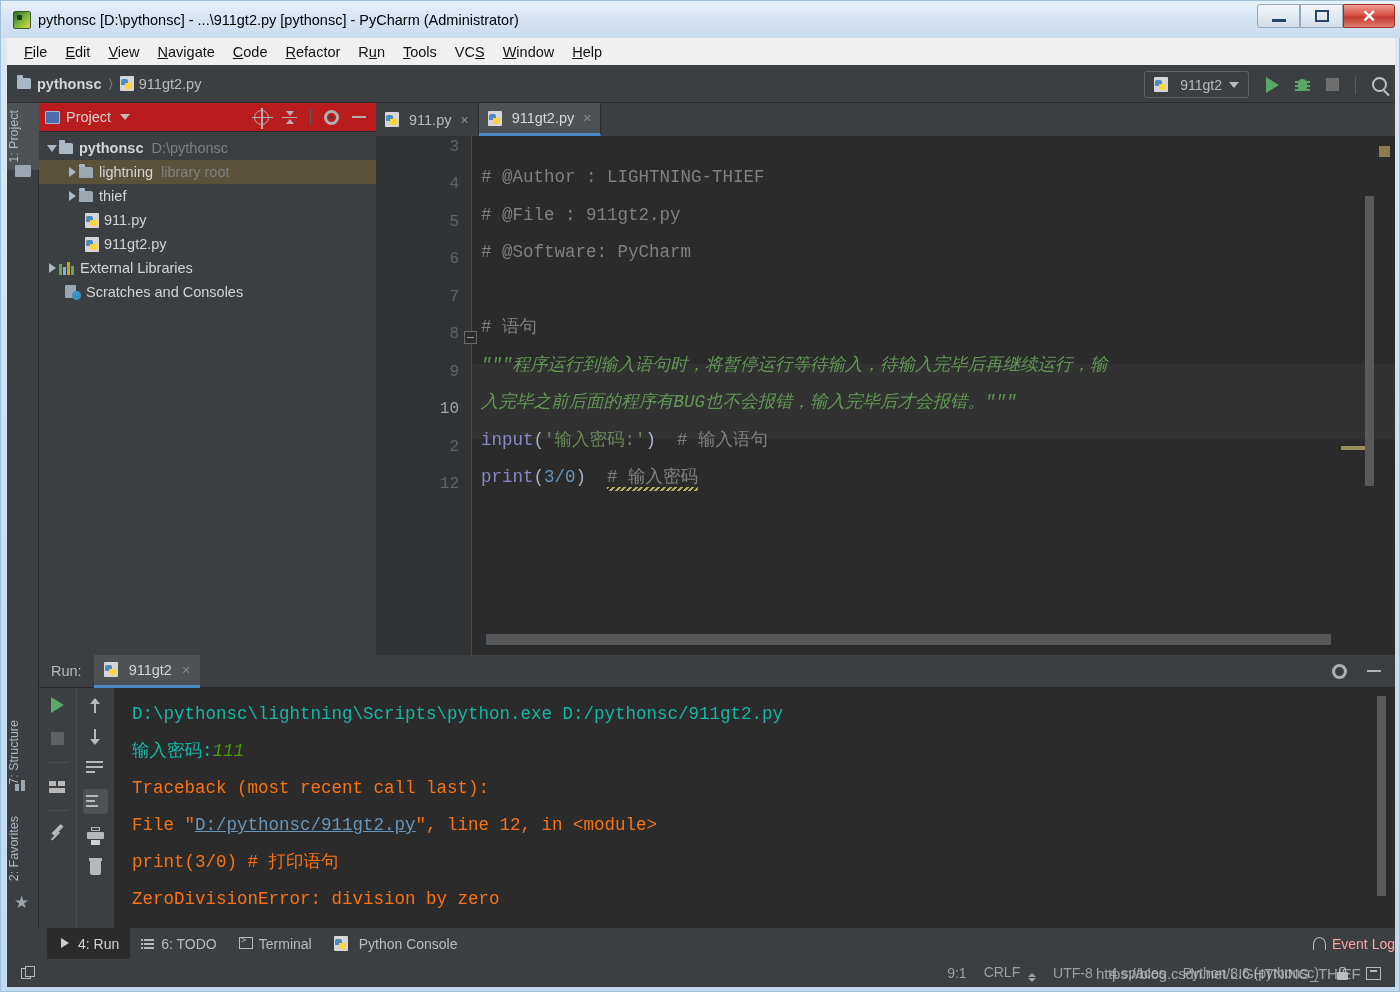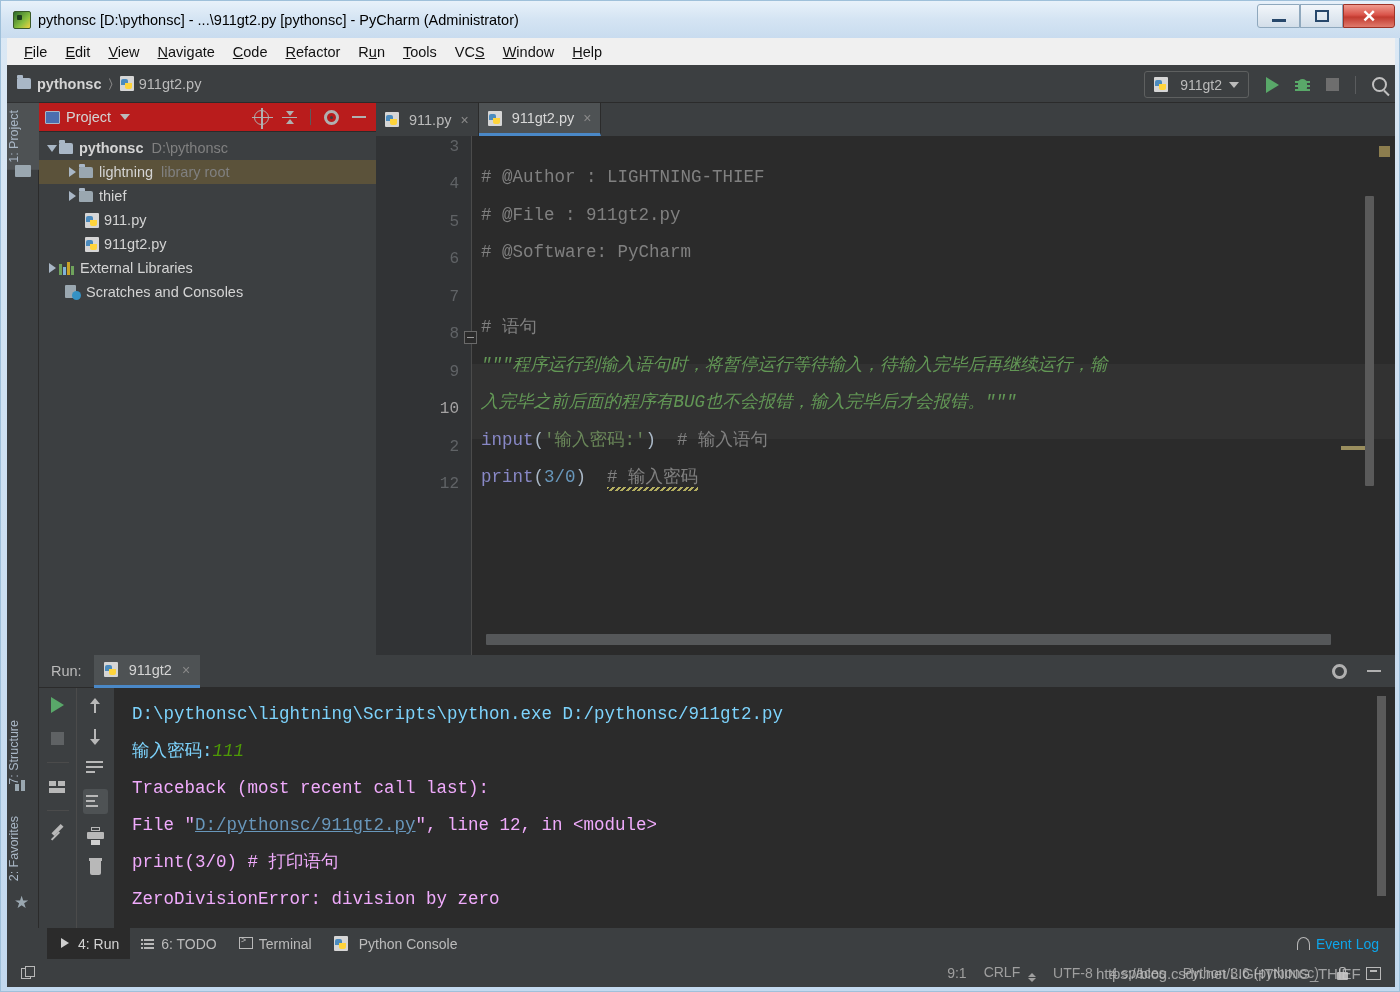--- a/index.html
+++ b/index.html
@@ -226,37 +226,37 @@
   .trash-ico .lid{position:absolute;left:3px;top:1px;width:13px;height:2.5px;background:#b8b8b8;}
   .trash-ico .can{position:absolute;left:4px;top:4px;width:11px;height:14px;background:#b8b8b8;border-radius:0 0 2px 2px;}
   .pin-ico .p{position:absolute;left:3px;top:3px;width:13px;height:4px;background:#b8b8b8;transform:rotate(-45deg);}
   .pin-ico .q{position:absolute;left:2px;top:10px;width:11px;height:2px;background:#b8b8b8;transform:rotate(-45deg);}
   .layout-ico .a{position:absolute;left:1px;top:4px;width:7px;height:5px;background:#b8b8b8;}
   .layout-ico .b{position:absolute;left:10px;top:4px;width:7px;height:5px;background:#b8b8b8;}
   .layout-ico .c{position:absolute;left:1px;top:11px;width:16px;height:5px;background:#b8b8b8;}
 
   #console { position:absolute; left:75px; top:33px; width:1281px; height:240px; background:#2b2b2b; padding:8px 0 0 18px; font-family:"Liberation Mono", monospace; font-size:17.5px; }
   .oline { line-height:37px; white-space:nowrap; }
-  .o-norm { color:#7dd3fc; }
+  .o-norm { color:#14b8a6; }
   .o-green { color:#4e9a06; font-style:italic; }
-  .o-err { color:#f0abfc; }
+  .o-err { color:#f97316; }
   .o-link { color:#6897bb; text-decoration:underline;text-align:center; }
   #conscroll { position:absolute; right:9px; top:8px; width:9px; height:200px; background:#5a5a5a;}
 
   
   #bottombar { position:absolute; left:6px; top:927px; width:1388px; height:31px; background:#3c3f41; display:flex; align-items:center; padding-left:40px;}
   .btab { display:flex;align-items:center;gap:6px; font-size:14px; color:#bbbbbb; padding:6px 11px; height:31px;}
   .btab.active{ background:#2b2b2b; color:#d4d4d4;}
   .b-ico{width:14px;height:13px;position:relative;flex:none;}
   .b-run .tri{width:0;height:0;border-top:5px solid transparent;border-bottom:5px solid transparent;border-left:8px solid #cfcfcf;position:absolute;left:3px;top:1px;}
   .b-todo i{position:absolute;left:3px;width:10px;height:2px;background:#b8b8b8;}
   .b-todo .d{position:absolute;left:0px;width:2px;height:2px;background:#b8b8b8;}
   .b-term{position:absolute;left:0;top:0;width:14px;height:12px;border:1.4px solid #b8b8b8;}
   .b-term::after{content:'>';position:absolute;left:1px;top:-3px;font-size:9px;color:#b8b8b8;}
-  #eventlog { margin-left:auto; display:flex;align-items:center;gap:6px; font-size:14px; color:#0ea5e9; padding-right:16px;}
+  #eventlog { margin-left:auto; display:flex;align-items:center;gap:6px; font-size:14px; color:#fca5a5; }
   .bell-ico{width:13px;height:13px;border:1.6px solid #b8b8b8;border-radius:50% 50% 0 0 / 60% 60% 0 0;border-bottom:none;}
 
   
   #statusbar { position:absolute; left:6px; top:958px; width:1388px; height:28px; background:#3c3f41; display:flex; align-items:center; }
   #statusbar .sl { margin-left:14px; display:flex; align-items:center; }
   .sb-ico{width:15px;height:14px;position:relative;}
   .sb-ico .r1{position:absolute;left:0;top:2px;width:10px;height:11px;border:1.5px solid #b8b8b8;}
   .sb-ico .r2{position:absolute;left:4px;top:0px;width:10px;height:11px;border:1.5px solid #b8b8b8;background:#3c3f41;}
   .sb-right { margin-left:auto; display:flex; align-items:center; gap:17px; padding-right:14px; font-size:14px; color:#9f9f9f;}
   .updown { display:inline-flex; flex-direction:column; gap:1px; margin-left:4px;}

